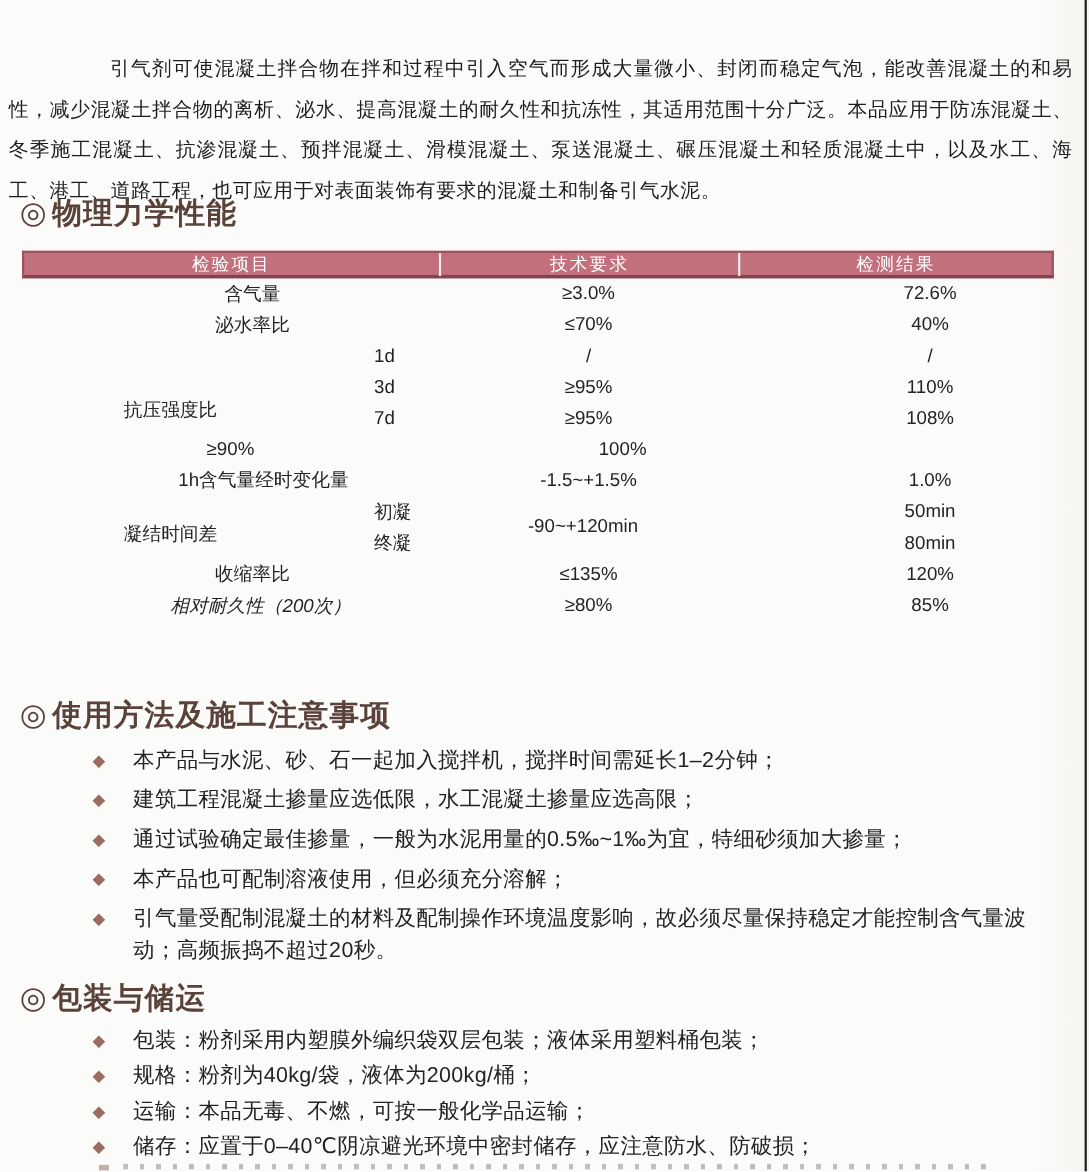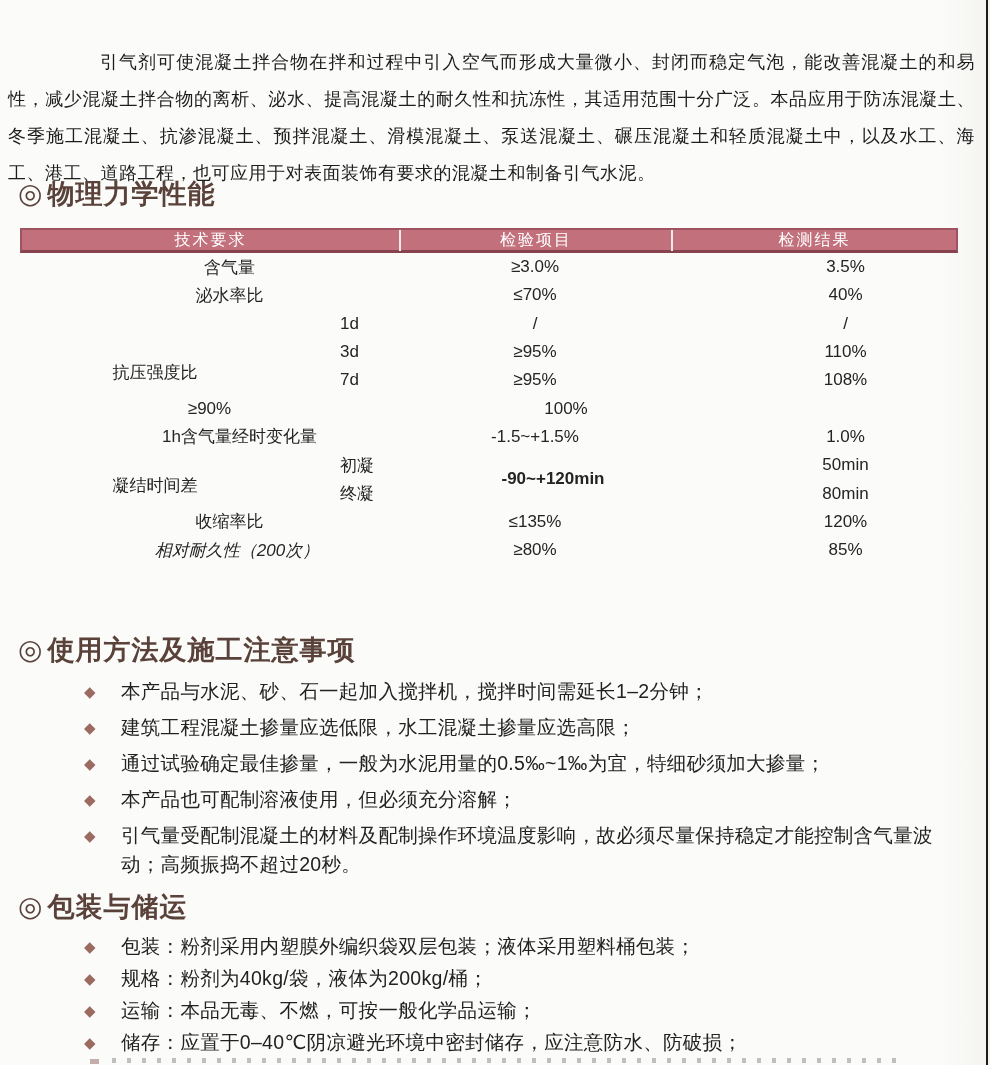--- a/index.html
+++ b/index.html
@@ -41,22 +41,22 @@
     height:28.3px;align-items:center;text-align:center;
   }
   .trow .c-item{padding-left:40px;}
   .trow .c-res{padding-left:62px;}
   .group{position:relative;}
   .group .glabel{
     position:absolute;left:0;top:13px;bottom:0;width:270px;
     display:flex;align-items:center;justify-content:center;pointer-events:none;
   }
   .group .greq{
-    position:absolute;left:397px;top:0;bottom:0;width:272px;
-    display:flex;align-items:center;justify-content:center;pointer-events:none;font-weight:bold;
+    position:absolute;left:374px;top:0;bottom:0;width:272px;
+    display:flex;align-items:center;justify-content:center;pointer-events:none;
   }
   .group .c-sub{text-align:left;padding-left:320px;}
 
   
   .blist{position:absolute;left:84px;width:882px;}
   .bitem{display:flex;font-size:19.5px;line-height:29px;color:#222;letter-spacing:.3px;}
   .blist.usage .bitem{margin-bottom:7px;}
   .blist.pack .bitem{margin-bottom:3px;}
   .diamond{flex:none;width:16px;margin-right:21px;color:#9b6a61;font-size:15px;line-height:29px;}
 
@@ -74,29 +74,29 @@
 
 <p class="intro">引气剂可使混凝土拌合物在拌和过程中引入空气而形成大量微小、封闭而稳定气泡，能改善混凝土的和易性，减少混凝土拌合物的离析、泌水、提高混凝土的耐久性和抗冻性，其适用范围十分广泛。本品应用于防冻混凝土、冬季施工混凝土、抗渗混凝土、预拌混凝土、滑模混凝土、泵送混凝土、碾压混凝土和轻质混凝土中，以及水工、海工、港工、道路工程，也可应用于对表面装饰有要求的混凝土和制备引气水泥。</p>
 
 <div class="sec-head" style="top:176px;">
   <span class="ring">◎</span>
   <span>物理力学性能</span>
 </div>
 
 <div class="ptable">
   <div class="thead">
+    <div>检验项目</div>
     <div>技术要求</div>
-    <div>检验项目</div>
     <div>检测结果</div>
   </div>
 
   <div class="trow">
     <div class="c-item">含气量</div>
     <div>≥3.0%</div>
-    <div class="c-res">3.5%</div>
+    <div class="c-res">72.6%</div>
   </div>
   <div class="trow">
     <div class="c-item">泌水率比</div>
     <div>≤70%</div>
     <div class="c-res">40%</div>
   </div>
 
   <div class="group">
     <div class="glabel">抗压强度比</div>
     <div class="trow">

